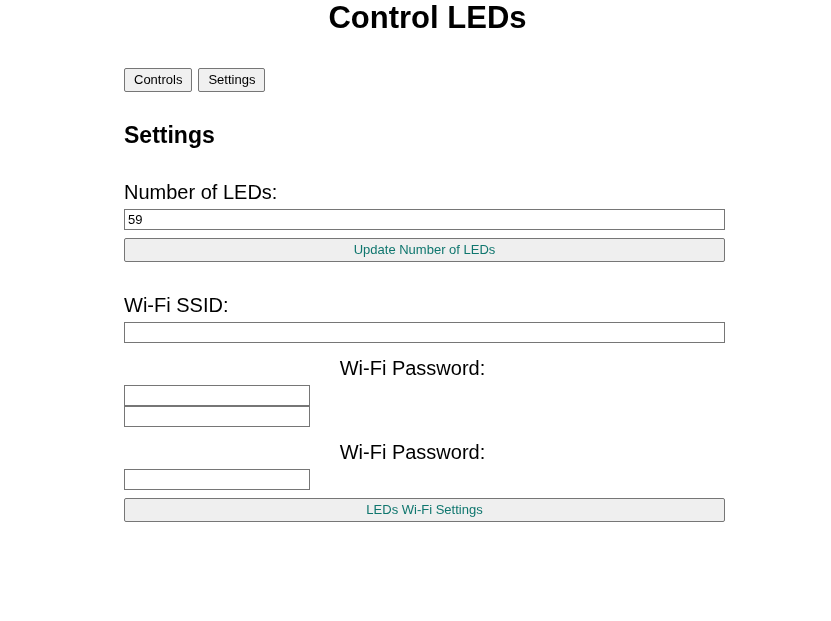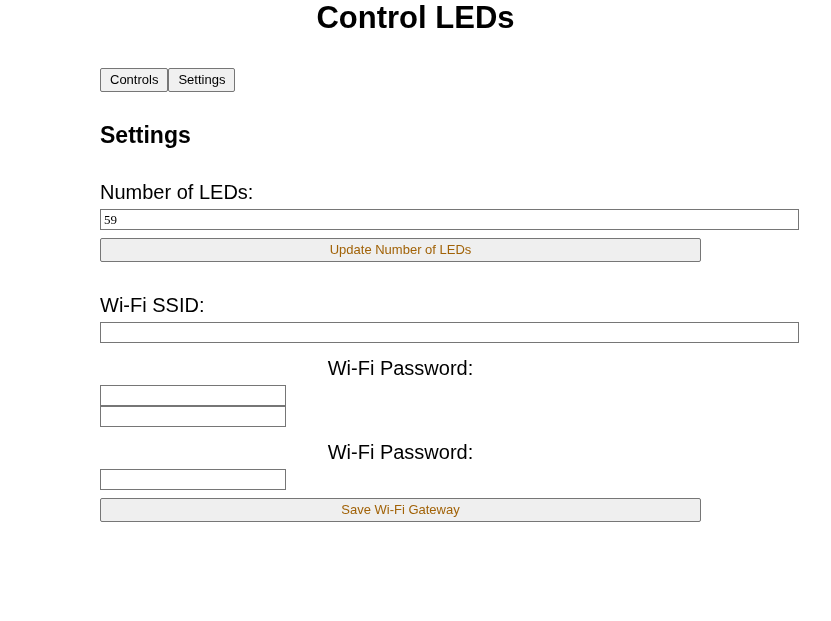--- a/index.html
+++ b/index.html
@@ -12,38 +12,39 @@
     height: 621px;
     font-family: "Liberation Sans", sans-serif;
     color: #000000;
     overflow: hidden;
   }
   .page {
     position: relative;
     width: 831px;
     height: 621px;
     box-sizing: border-box;
+    padding-left: 24px;
   }
   .page-title {
     text-align: center;
     font-size: 31px;
     font-weight: bold;
     margin: 0;
     padding-top: 0px;
     line-height: 36px;
     letter-spacing: 0px;
   }
   .content {
     padding-left: 100px;
     padding-right: 130px;
   }
   .tabs {
     margin-top: 32px;
     display: flex;
-    gap: 0;
+    gap: 6px;
   }
   .tab-button {
     font-family: "Liberation Sans", sans-serif;
     font-size: 13px;
     line-height: 13px;
     padding: 4px 9px 5px 9px;
     background: #f0f0f0;
     border: 1px solid #767676;
     border-radius: 2px;
     color: #000;
@@ -72,40 +73,39 @@
     font-size: 13px;
     color: #000;
     height: 21px;
     padding: 1px 3px;
     border: 1px solid #767676;
     background: #ffffff;
     border-radius: 0;
     outline: none;
   }
   .input-wide {
-    width: 699px;
-    font-family: Liberation Serif, serif;
+    width: 601px;
   }
   .input-narrow {
     width: 186px;
   }
   .action-button {
     display: block;
     box-sizing: border-box;
     width: 601px;
     font-family: "Liberation Sans", sans-serif;
     font-size: 13px;
     line-height: 13px;
     text-align: center;
     padding: 4px 0 5px 0;
     margin-top: 8px;
     background: #efefef;
     border: 1px solid #767676;
     border-radius: 2px;
-    color: #a16207;
+    color: #0f766e;
     cursor: pointer;
   }
   .gap-large { }
 </style>
 </head>
 <body>
 
 <div class="page">
 
   <h1 class="page-title">Control LEDs</h1>
@@ -127,16 +127,16 @@
     <input class="text-input input-wide" type="text" value="" style="">
 
     <div class="field-label label-tight">Wi-Fi Password:</div>
     <input class="text-input input-narrow" type="password" value="" style="">
 
     <input class="text-input input-narrow" type="text" value="" style="">
 
     <div class="field-label label-tight">Wi-Fi Password:</div>
     <input class="text-input input-narrow" type="text" value="" style="">
 
-    <button class="action-button">Save Wi-Fi Gateway</button>
+    <button class="action-button">LEDs Wi-Fi Settings</button>
 
   </div>
 </div>
 
 </body></html>

